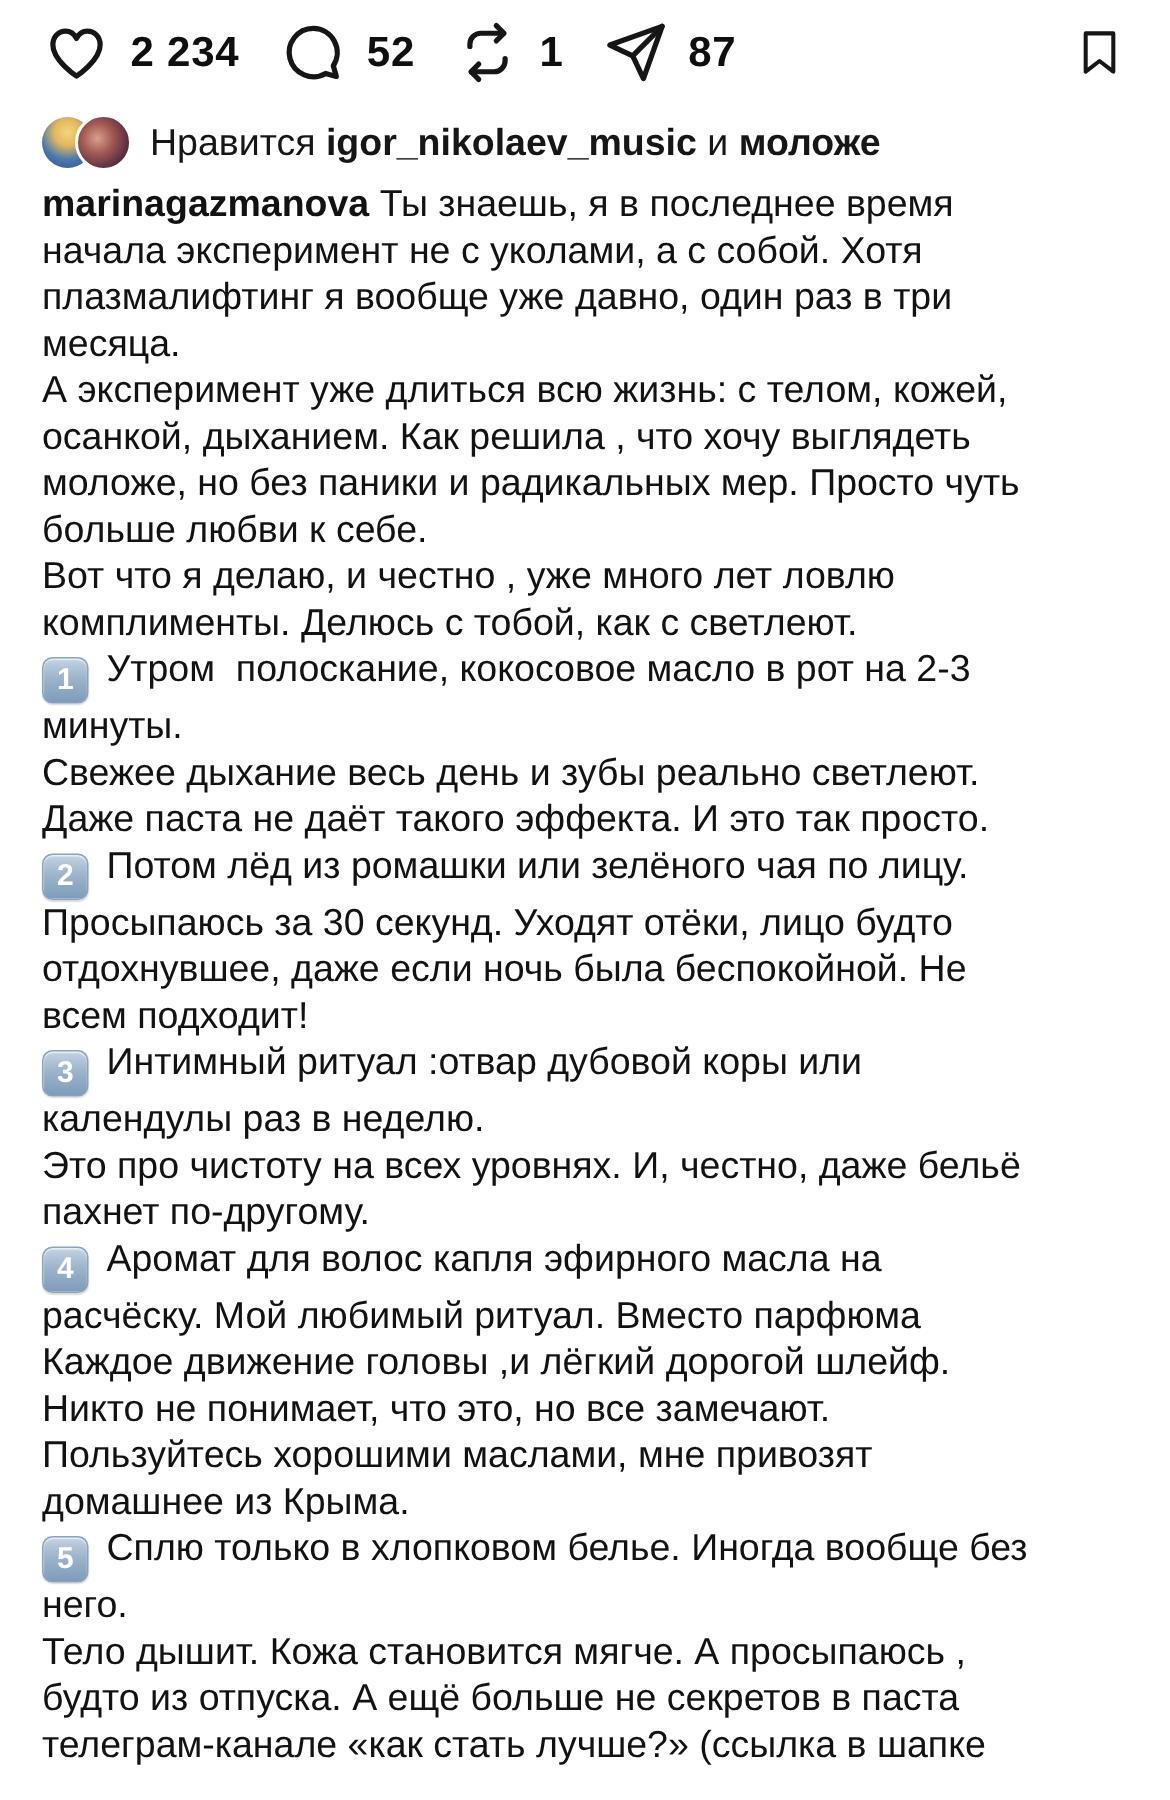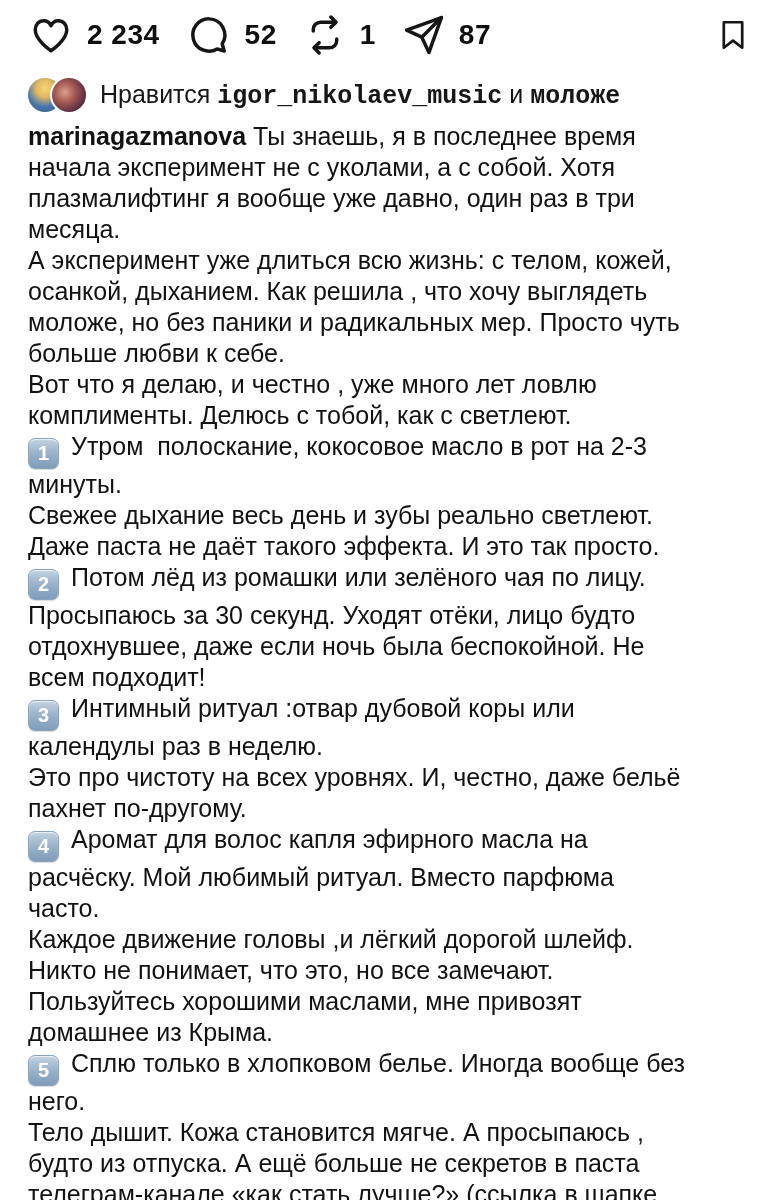--- a/index.html
+++ b/index.html
@@ -31,21 +31,21 @@
     display:flex;align-items:center;
     padding:0 28px;margin-top:17px;height:36px;
   }
   .avatars{display:flex;align-items:center;margin-right:12px;}
   .av{width:34px;height:34px;border-radius:50%;flex:0 0 auto;}
   .av1{background:radial-gradient(circle at 50% 30%,#f2d67c 0%,#e3b75f 30%,#4c79ad 62%,#2e4f7e 100%);}
   .av2{margin-left:-12px;border:2px solid #fff;
        background:radial-gradient(circle at 38% 42%,#d9a08b 0%,#a35a54 35%,#5c2f42 70%,#33202e 100%);}
   .liked-text{font-size:25px;color:#161616;white-space:pre;}
   .liked-text .seg{margin:0;}
-  .liked-text .b{font-weight:700;font-family:Liberation Mono, monospace;}
+  .liked-text .b{font-weight:700;}
 
   
   .caption{padding:0 12px 0 28px;margin-top:8px;}
   .cap-line{
     font-size:25px;line-height:31px;color:#121212;
     white-space:pre;letter-spacing:0;
   }
   .cap-line .b{font-weight:700;}
   .keycap{
     display:inline-block;width:29px;height:29px;
@@ -139,21 +139,20 @@
         <div class="cap-line"><span class="keycap">2</span>Потом лёд из ромашки или зелёного чая по лицу.</div>
         <div class="cap-line">Просыпаюсь за 30 секунд. Уходят отёки, лицо будто</div>
         <div class="cap-line">отдохнувшее, даже если ночь была беспокойной. Не</div>
         <div class="cap-line">всем подходит!</div>
         <div class="cap-line"><span class="keycap">3</span>Интимный ритуал :отвар дубовой коры или</div>
         <div class="cap-line">календулы раз в неделю.</div>
         <div class="cap-line">Это про чистоту на всех уровнях. И, честно, даже бельё</div>
         <div class="cap-line">пахнет по-другому.</div>
         <div class="cap-line"><span class="keycap">4</span>Аромат для волос капля эфирного масла на</div>
         <div class="cap-line">расчёску. Мой любимый ритуал. Вместо парфюма</div>
-        <div class="cap-line">часто.</div>
         <div class="cap-line">Каждое движение головы ,и лёгкий дорогой шлейф.</div>
         <div class="cap-line">Никто не понимает, что это, но все замечают.</div>
         <div class="cap-line">Пользуйтесь хорошими маслами, мне привозят</div>
         <div class="cap-line">домашнее из Крыма.</div>
         <div class="cap-line"><span class="keycap">5</span>Сплю только в хлопковом белье. Иногда вообще без</div>
         <div class="cap-line">него.</div>
         <div class="cap-line">Тело дышит. Кожа становится мягче. А просыпаюсь ,</div>
         <div class="cap-line">будто из отпуска. А ещё больше не секретов в паста</div>
         <div class="cap-line">телеграм-канале «как стать лучше?» (ссылка в шапке</div>
       </div>

